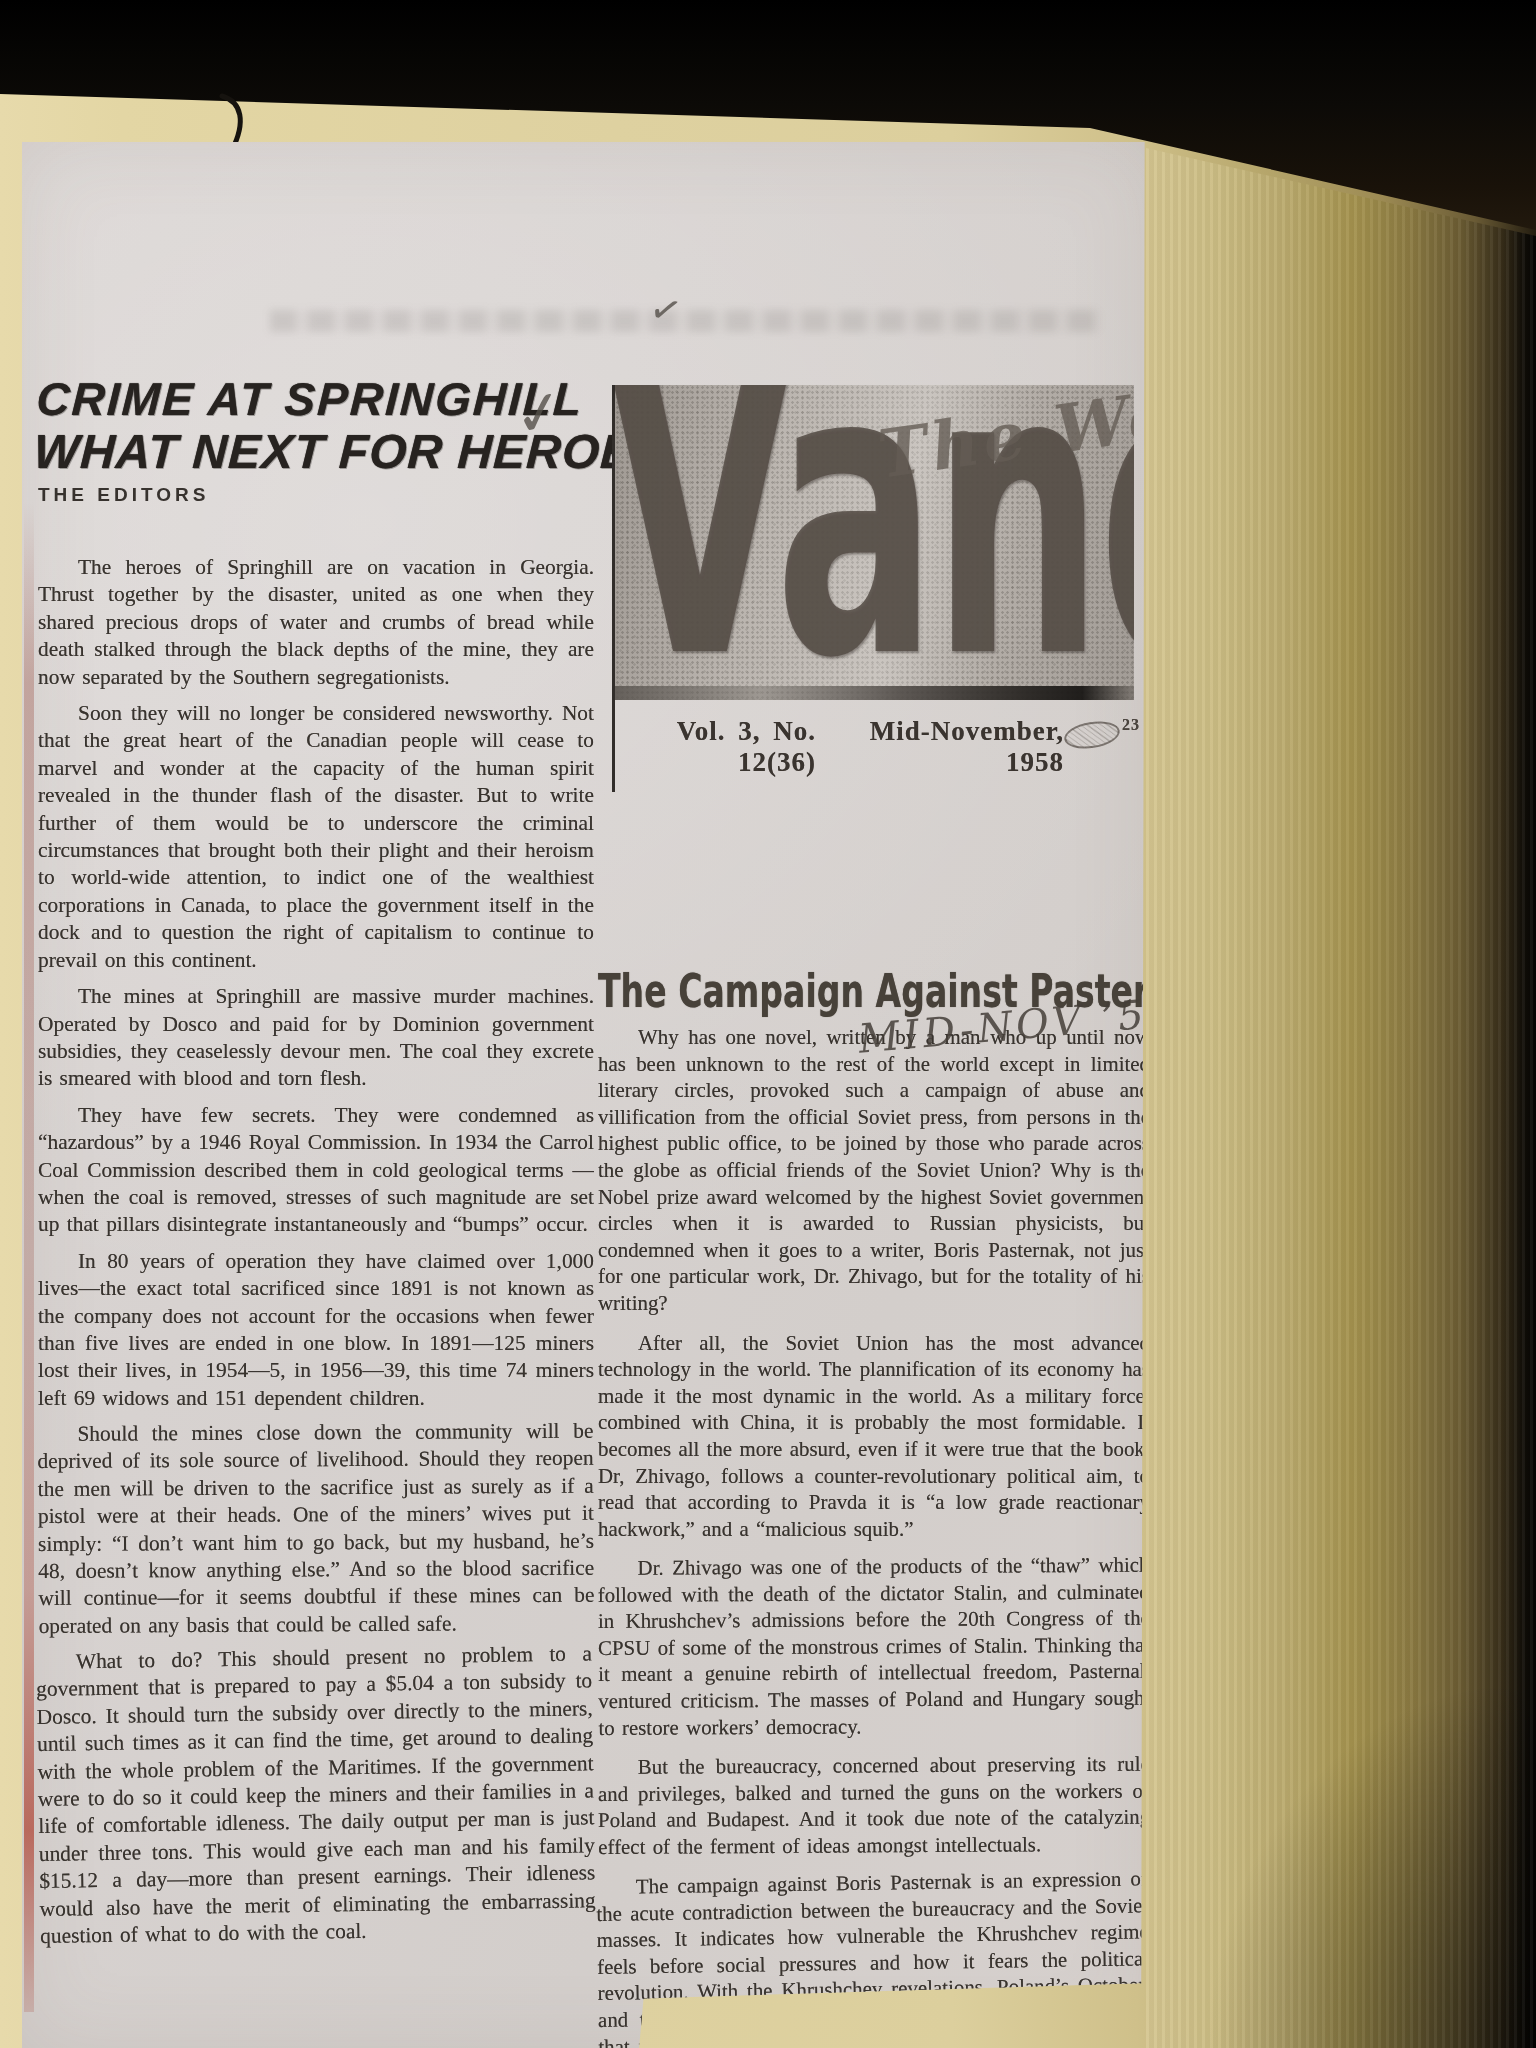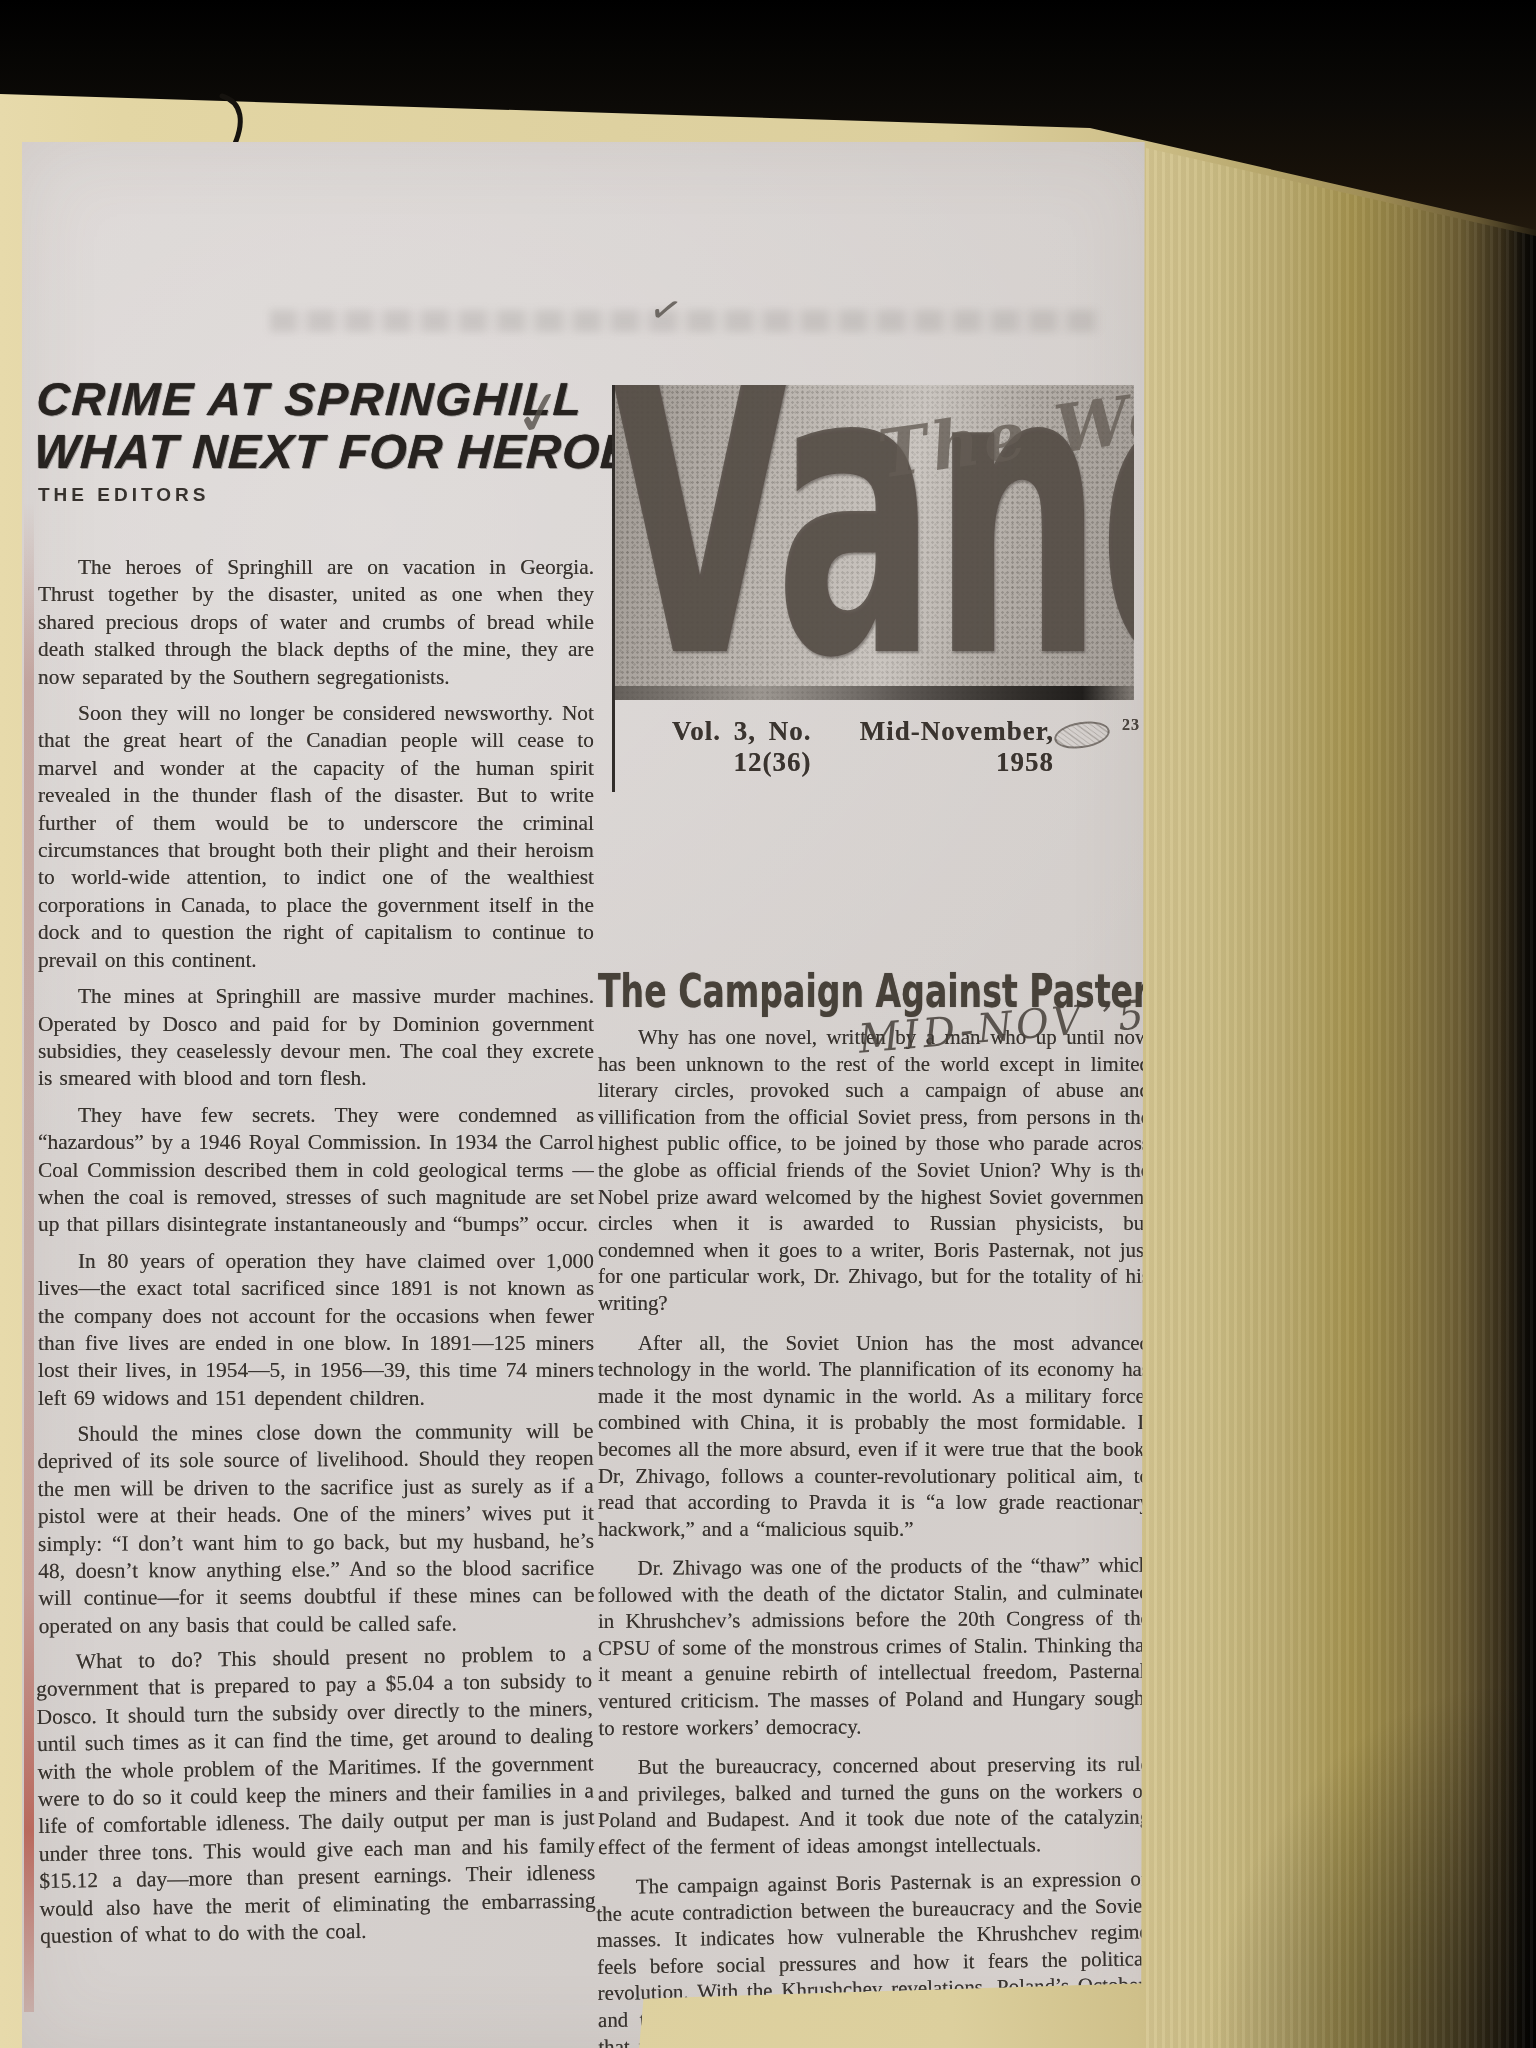--- a/index.html
+++ b/index.html
@@ -113,21 +113,21 @@
     text-shadow:0 0 0.6px rgba(58,52,47,0.6);
     text-align:right;
   }
   .vol-date{margin-left:44px;}
   .bug{margin-left:auto;margin-right:4px;position:relative;display:flex;align-items:flex-start;}
   .bug-oval{
     display:inline-block;width:52px;height:22px;border:2px solid rgba(78,71,64,0.65);
     border-radius:50%;transform:rotate(-9deg);margin-top:6px;
     background:repeating-linear-gradient(45deg,transparent 0 3px,rgba(78,71,64,0.30) 3px 4px);
   }
-  .bug sup{font-size:16px;font-weight:bold;color:#4a443e;margin-left:12px;}
+  .bug sup{font-size:16px;font-weight:bold;color:#4a443e;margin-left:2px;}
   .pasternak{position:relative;margin-top:176px;}
   .pasternak h2{
     margin:0 0 10px 0;font-family:"DejaVu Sans",sans-serif;font-weight:bold;
     font-size:46px;line-height:46px;color:#474139;letter-spacing:0;
     transform:scaleX(0.72);transform-origin:left top;white-space:nowrap;
     text-shadow:0 0 1px rgba(71,65,57,0.7);
   }
   .annotation{
     position:absolute;left:260px;top:34px;z-index:3;
     font-family:"DejaVu Serif",serif;font-style:italic;font-size:40px;

